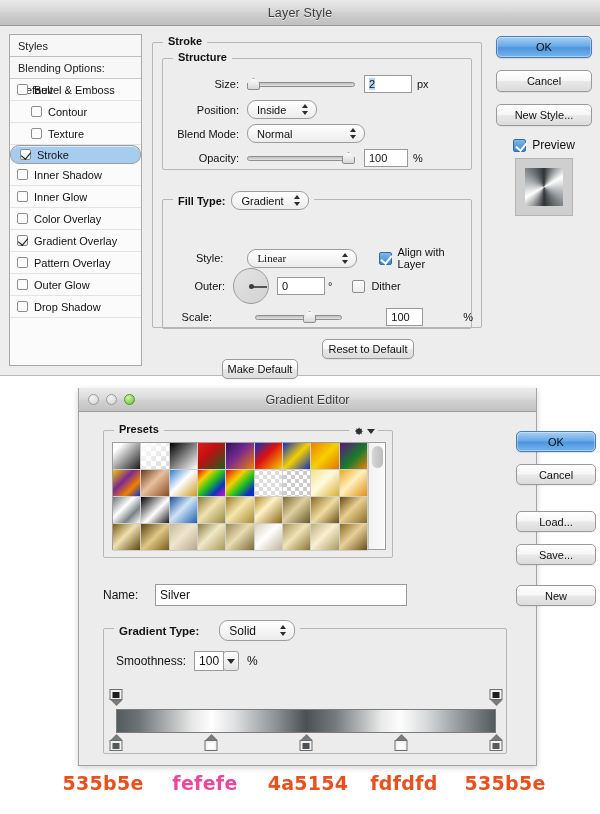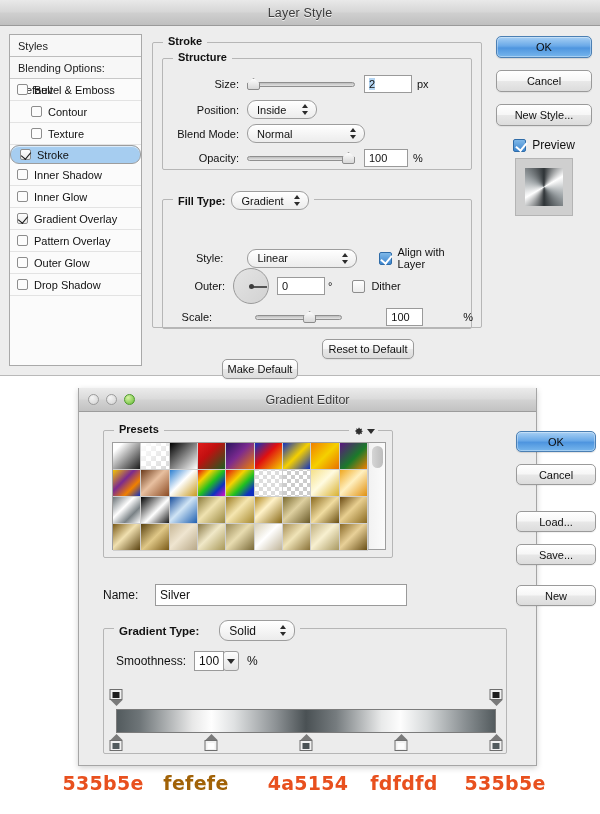--- a/index.html
+++ b/index.html
@@ -315,20 +315,24 @@
         </div>
         <div class="side-row">
           <span class="chk"></span>
           <span>Inner Shadow</span>
         </div>
         <div class="side-row">
           <span class="chk"></span>
           <span>Inner Glow</span>
         </div>
         <div class="side-row">
+          <span class="chk"></span>
+          <span>Color Overlay</span>
+        </div>
+        <div class="side-row">
           <span class="chk on"></span>
           <span>Gradient Overlay</span>
         </div>
         <div class="side-row">
           <span class="chk"></span>
           <span>Pattern Overlay</span>
         </div>
         <div class="side-row">
           <span class="chk"></span>
           <span>Outer Glow</span>
@@ -389,21 +393,21 @@
       <span>Fill Type:</span>
       <span class="sel" style="width:78px;font-weight:normal;">
         <span class="sv">Gradient</span>
         <span class="arr2"></span>
       </span>
     </span>
 
 
     <div class="row" style="left:0;top:46px;width:310px;">
       <span class="lbl" style="width:62px;">Style:</span>
-      <div class="sel" style="width:112px;margin-left:24px;">
+      <div class="sel" style="width:112px;margin-left:24px;font-family:Liberation Serif, serif;">
         <span class="sv">Linear</span>
         <span class="arr2"></span>
       </div>
       <div class="cbx" style="margin-left:22px;">
         <span class="bx on"></span>
         <span>Align with Layer</span>
       </div>
     </div>
 
     <div class="row" style="left:0;top:68px;width:310px;">
@@ -592,17 +596,17 @@
   <div id="ge-right">
     <div class="btn blue" style="margin-bottom:12px;">OK</div>
     <div class="btn" style="margin-bottom:26px;">Cancel</div>
     <div class="btn" style="margin-bottom:12px;">Load...</div>
     <div class="btn">Save...</div>
   </div>
 </div>
 
 <div id="hex-labels">
     <span style="left: 103px; color: rgb(232, 80, 30);">535b5e</span>
-    <span style="left: 196px; color: #a16207;">fefefe</span>
+    <span style="left: 205px; color: #ec4899;">fefefe</span>
     <span style="left: 308px; color: rgb(232, 80, 30);">4a5154</span>
     <span style="left: 404px; color: rgb(232, 80, 30);">fdfdfd</span>
     <span style="left: 505px; color: rgb(232, 80, 30);">535b5e</span>
   </div>
 
 </body></html>

